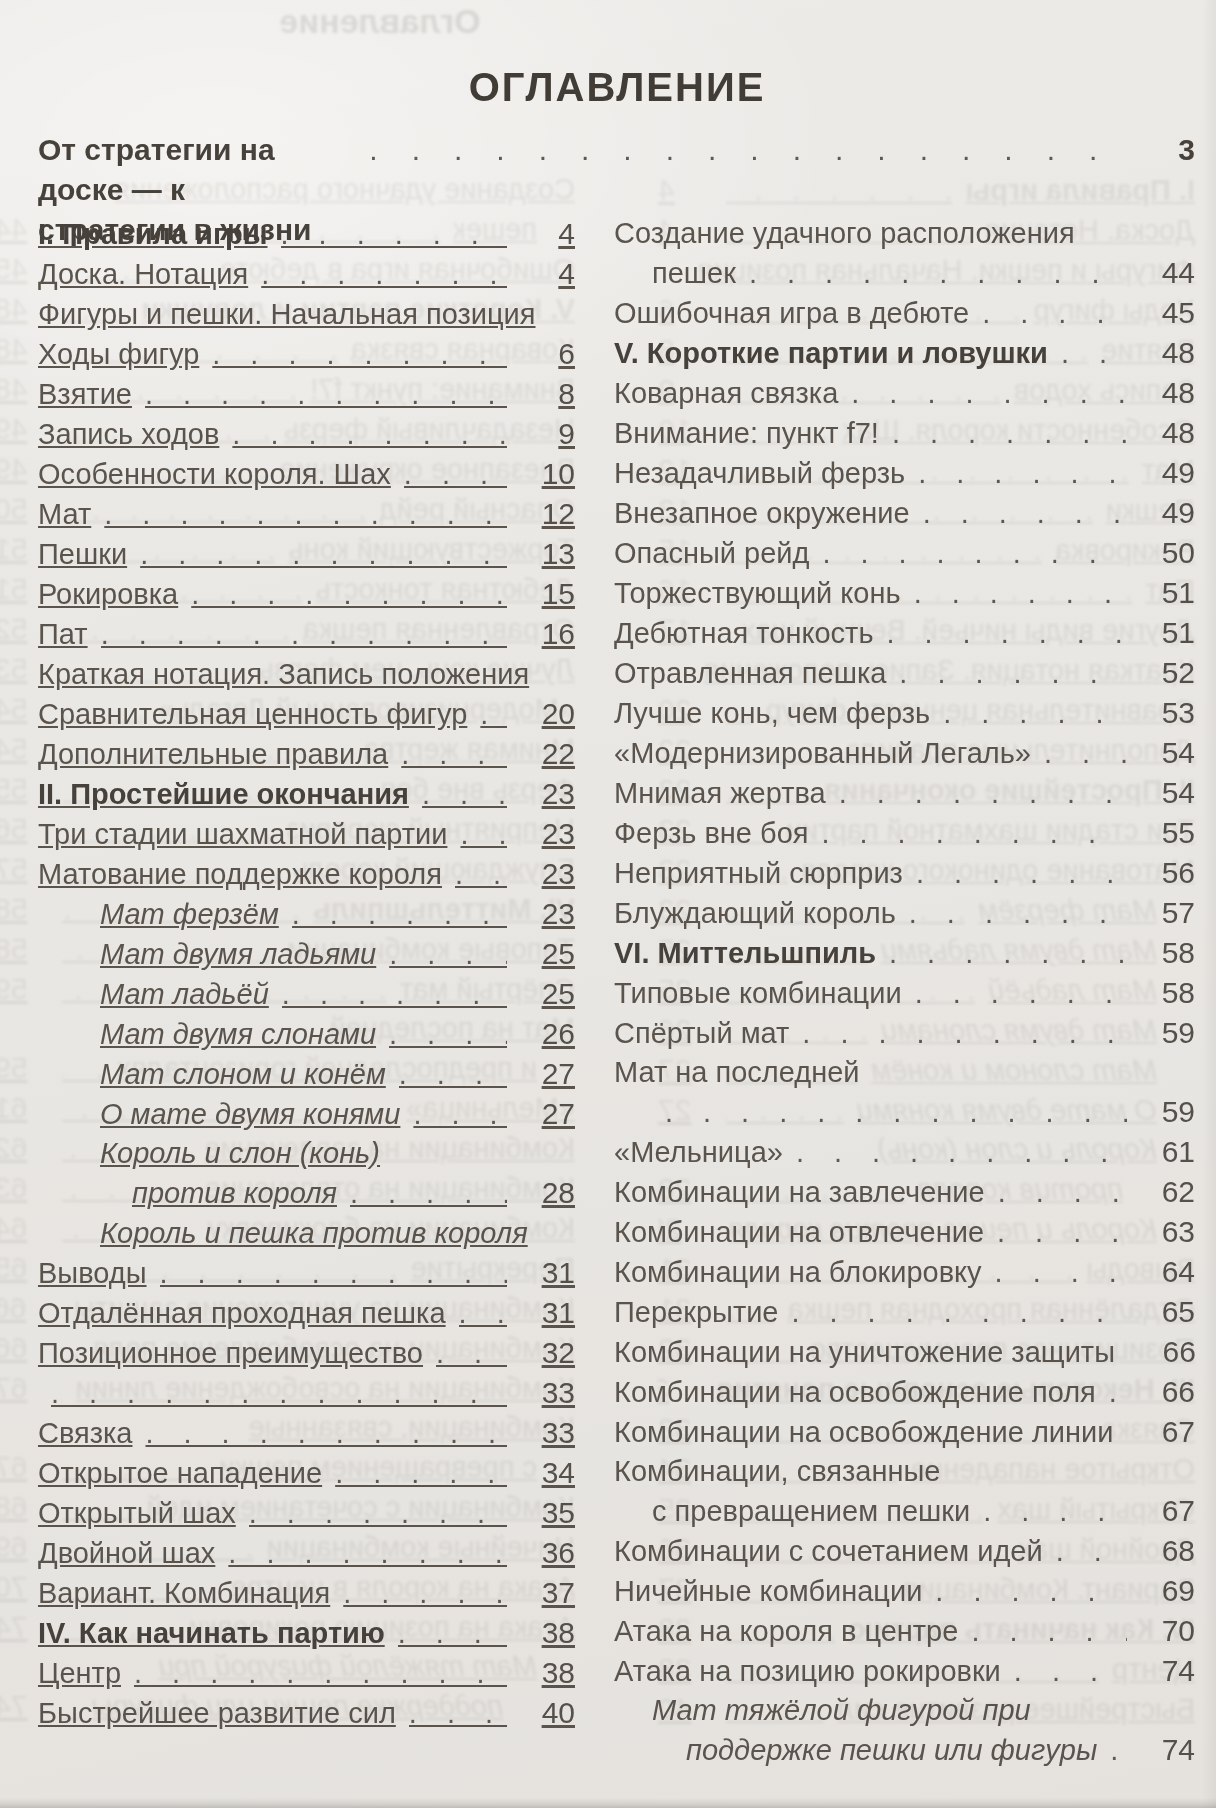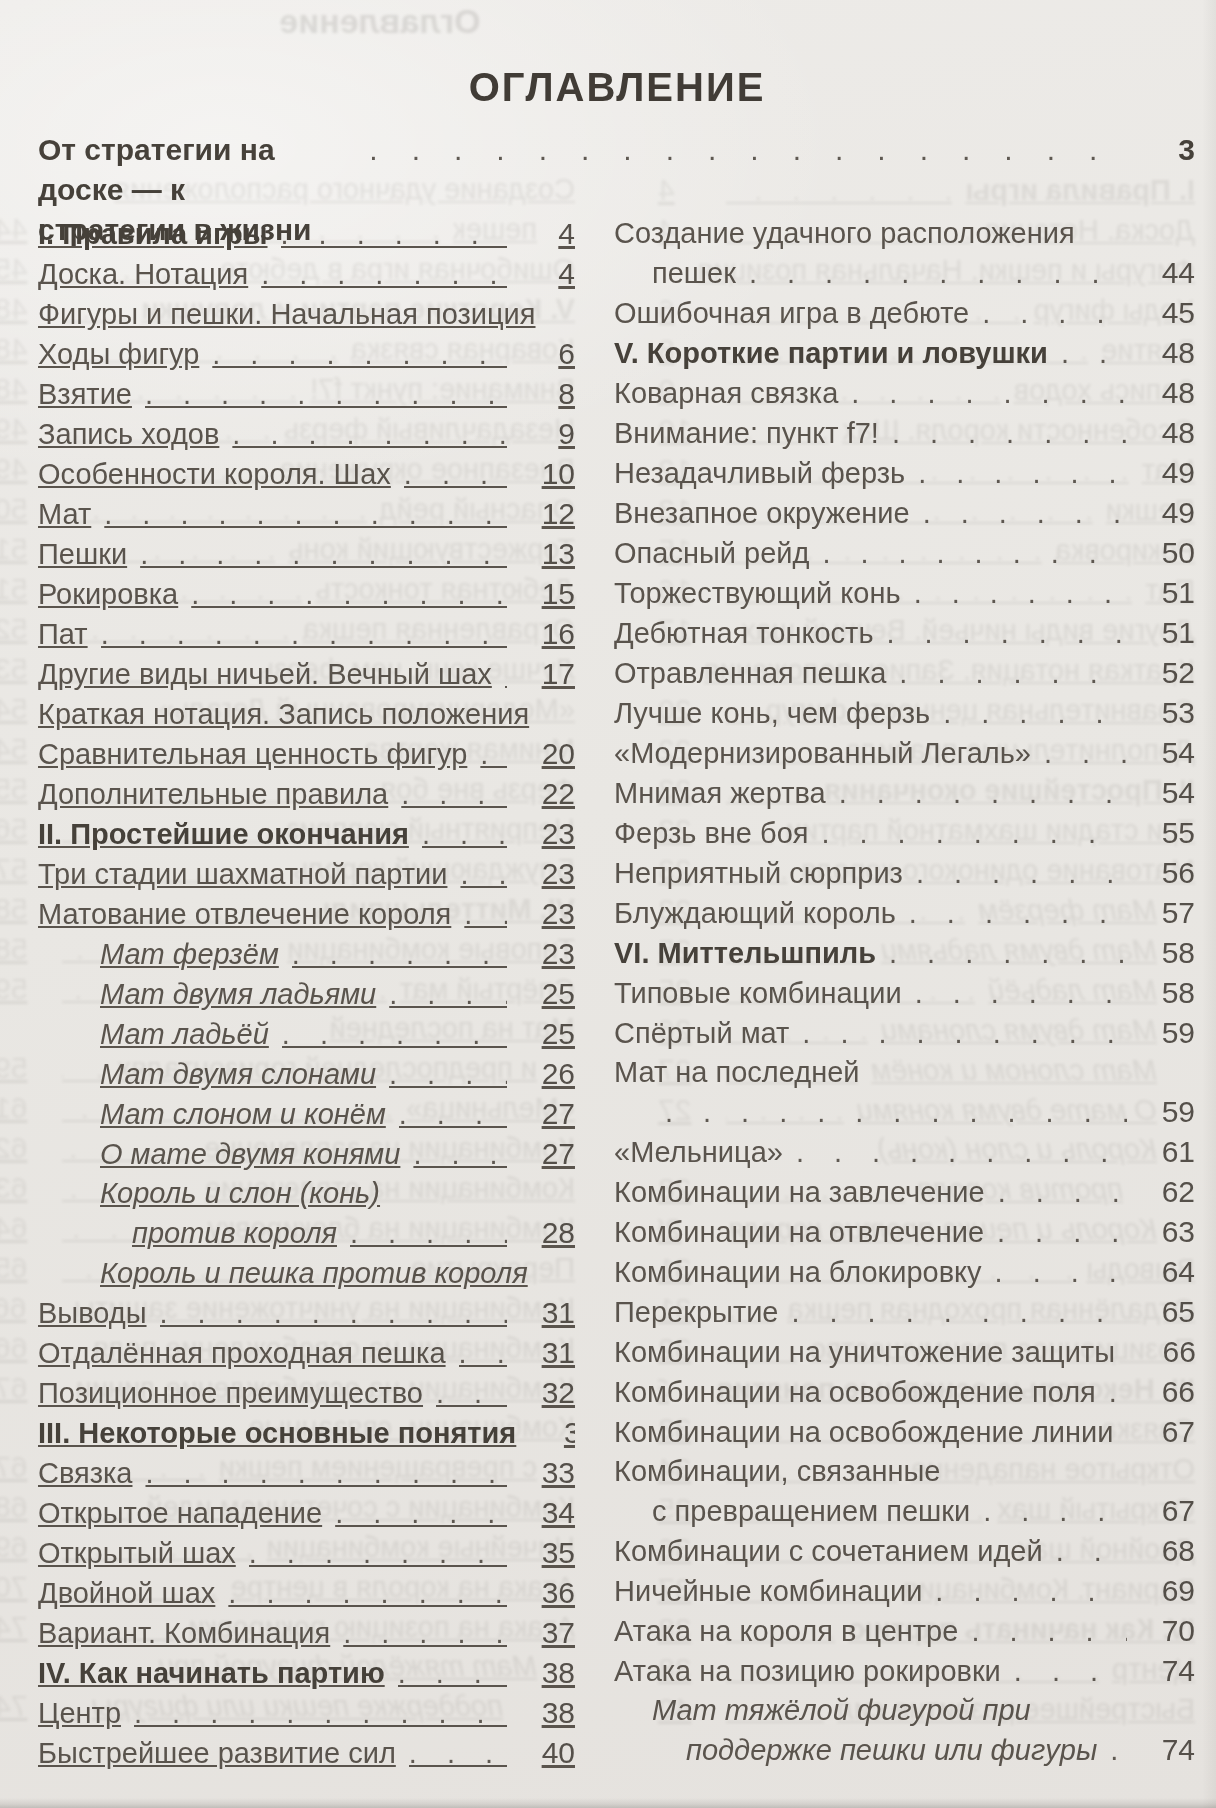--- a/index.html
+++ b/index.html
@@ -137,25 +137,20 @@
           <span class="t">Рокировка</span>
           <span class="leader">........................................</span>
           <span class="num">15</span>
         </div>
         <div class="row  ind0">
           <span class="t">Пат</span>
           <span class="leader">........................................</span>
           <span class="num">16</span>
         </div>
         <div class="row  ind0">
-          <span class="t">Другие виды ничьей. Вечный шах</span>
-          <span class="leader">........................................</span>
-          <span class="num">17</span>
-        </div>
-        <div class="row  ind0">
           <span class="t">Краткая нотация. Запись положения</span>
           <span class="leader">........................................</span>
           <span class="num">18</span>
         </div>
         <div class="row  ind0">
           <span class="t">Сравнительная ценность фигур</span>
           <span class="leader">........................................</span>
           <span class="num">20</span>
         </div>
         <div class="row  ind0">
@@ -167,21 +162,21 @@
           <span class="t">II. Простейшие окончания</span>
           <span class="leader">........................................</span>
           <span class="num">23</span>
         </div>
         <div class="row  ind0">
           <span class="t">Три стадии шахматной партии</span>
           <span class="leader">........................................</span>
           <span class="num">23</span>
         </div>
         <div class="row  ind0">
-          <span class="t">Матование отвлечение короля</span>
+          <span class="t">Матование поддержке короля</span>
           <span class="leader">........................................</span>
           <span class="num">23</span>
         </div>
         <div class="row italic ind1">
           <span class="t">Мат ферзём</span>
           <span class="leader">........................................</span>
           <span class="num">23</span>
         </div>
         <div class="row italic ind1">
           <span class="t">Мат двумя ладьями</span>
@@ -231,21 +226,20 @@
           <span class="t">Отдалённая проходная пешка</span>
           <span class="leader">........................................</span>
           <span class="num">31</span>
         </div>
         <div class="row  ind0">
           <span class="t">Позиционное преимущество</span>
           <span class="leader">........................................</span>
           <span class="num">32</span>
         </div>
         <div class="row bold ind0">
-          <span class="t">III. Некоторые основные понятия</span>
           <span class="leader">........................................</span>
           <span class="num">33</span>
         </div>
         <div class="row  ind0">
           <span class="t">Связка</span>
           <span class="leader">........................................</span>
           <span class="num">33</span>
         </div>
         <div class="row  ind0">
           <span class="t">Открытое нападение</span>

